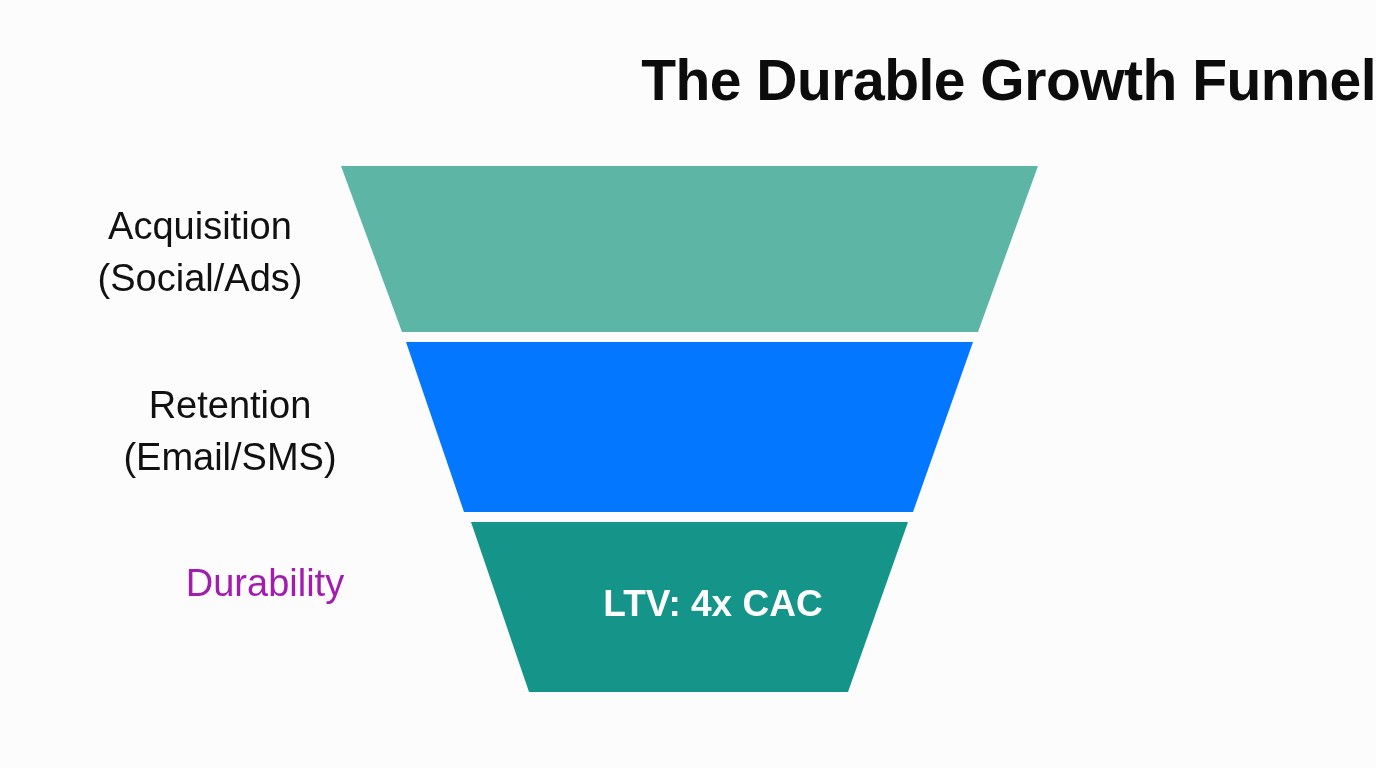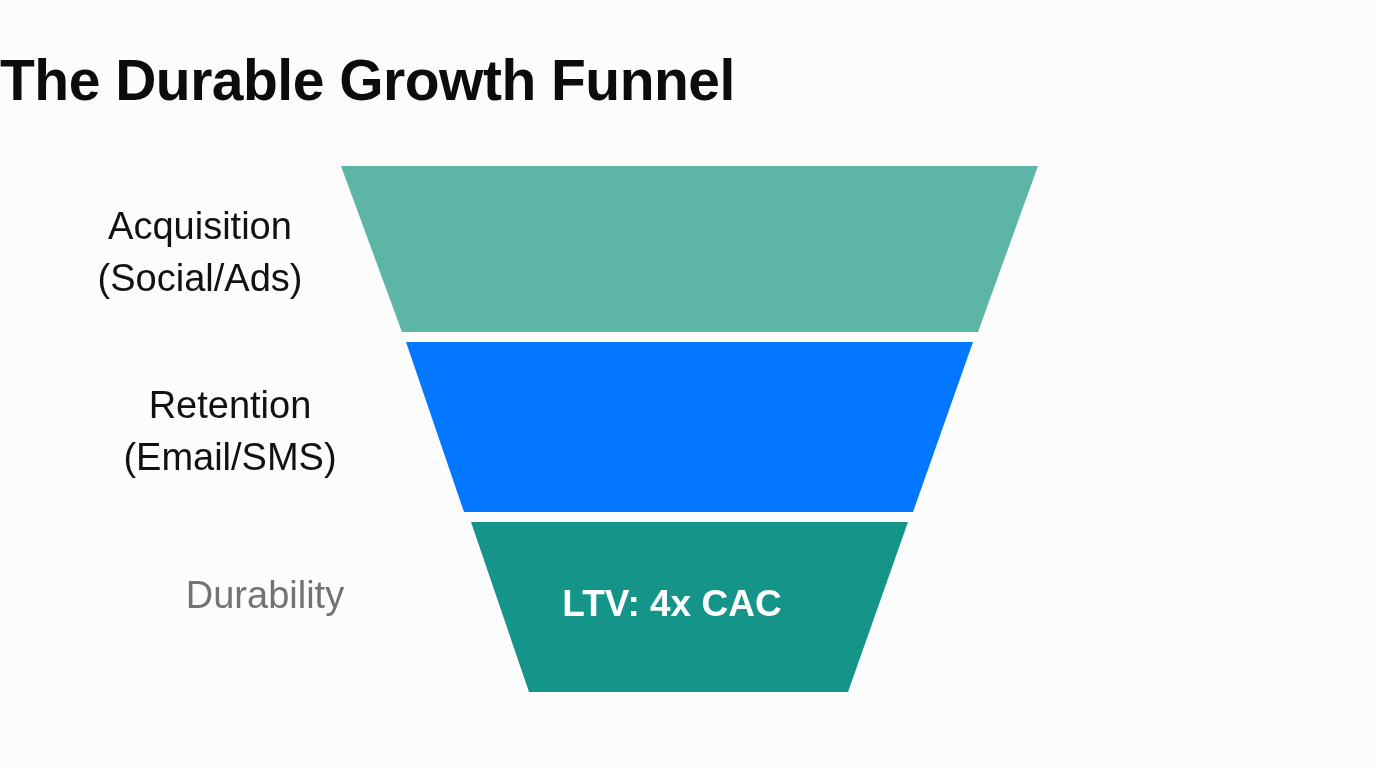--- a/index.html
+++ b/index.html
@@ -21,21 +21,21 @@
     width: 1376px;
     height: 768px;
   }
 
   
   #title {
     position: absolute;
     left: 0;
     top: 52px;
     width: 1376px;
-    text-align: left;
+    text-align: right;
     font-family: "Liberation Sans", sans-serif;
     font-weight: bold;
     font-size: 57px;
     letter-spacing: -0.5px;
     color: #0c0c0c;
     line-height: 1;
     white-space: nowrap;
   }
 
   
@@ -57,21 +57,21 @@
     line-height: 1;
     text-align: center;
   }
   #value-acquisition {
     left: 490px;
     top: 225px;
     width: 400px;
     font-size: 37px;
   }
   #value-durability {
-    left: 472px;
+    left: 513px;
     top: 585px;
     width: 400px;
     font-size: 37px;
   }
 
   
   .side-label {
     position: absolute;
     font-family: "Liberation Sans", sans-serif;
     font-weight: normal;
@@ -119,17 +119,17 @@
   <div class="side-label" id="label-retention" style="color: rgb(17, 17, 17);">
     <span>Retention</span>
     <span class="line2">(Email/SMS)</span>
   </div>
 
   <div class="side-label" id="label-acquisition" style="color: rgb(17, 17, 17);">
     <span>Acquisition</span>
     <span class="line2">(Social/Ads)</span>
   </div>
 
-  <div class="side-label" id="label-durability" style="color: #737373; margin-top: 12px;">
+  <div class="side-label" id="label-durability" style="color: #a21caf;">
     <span>Durability</span>
   </div>
 
 </div>
 
 </body></html>

